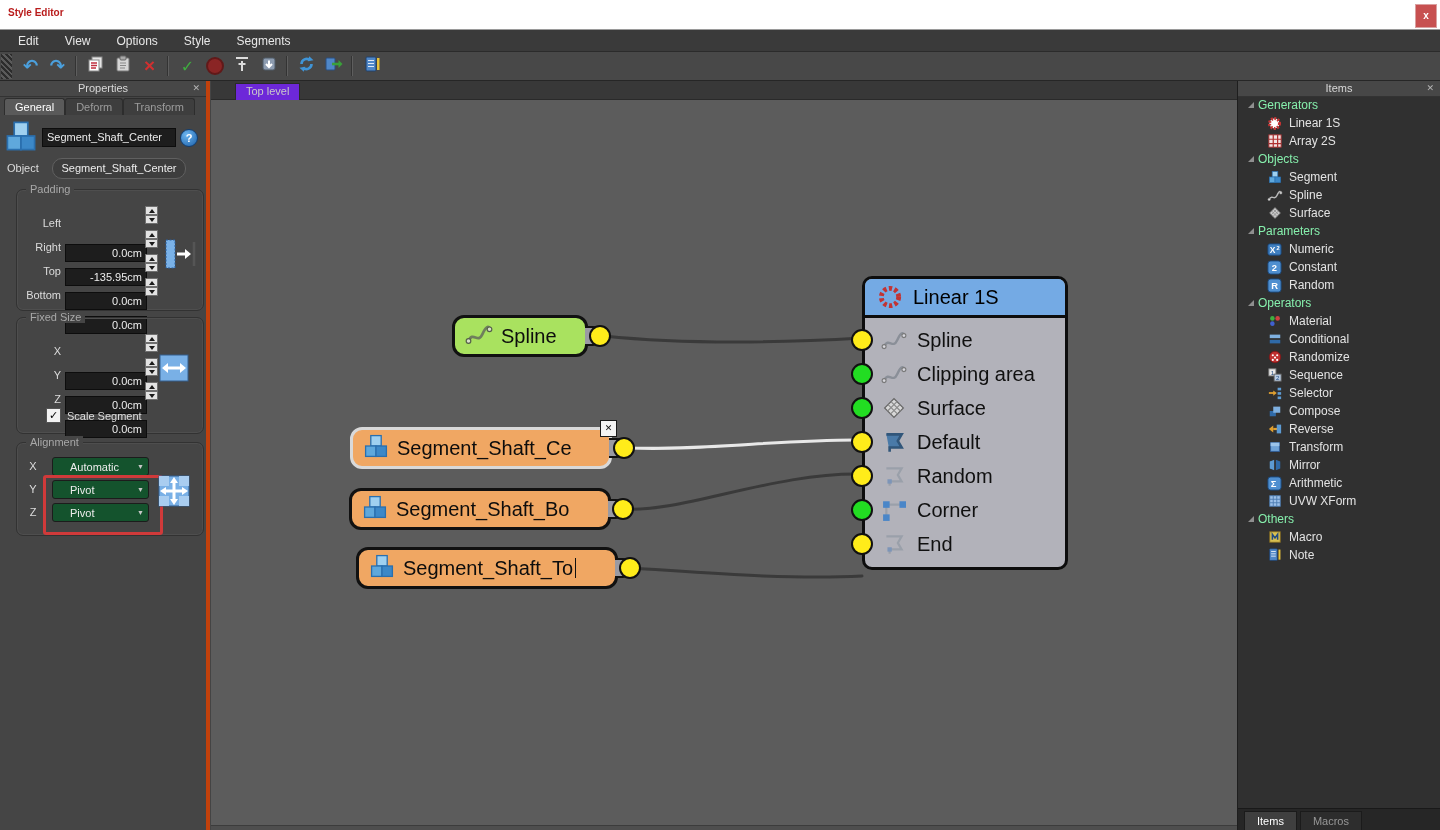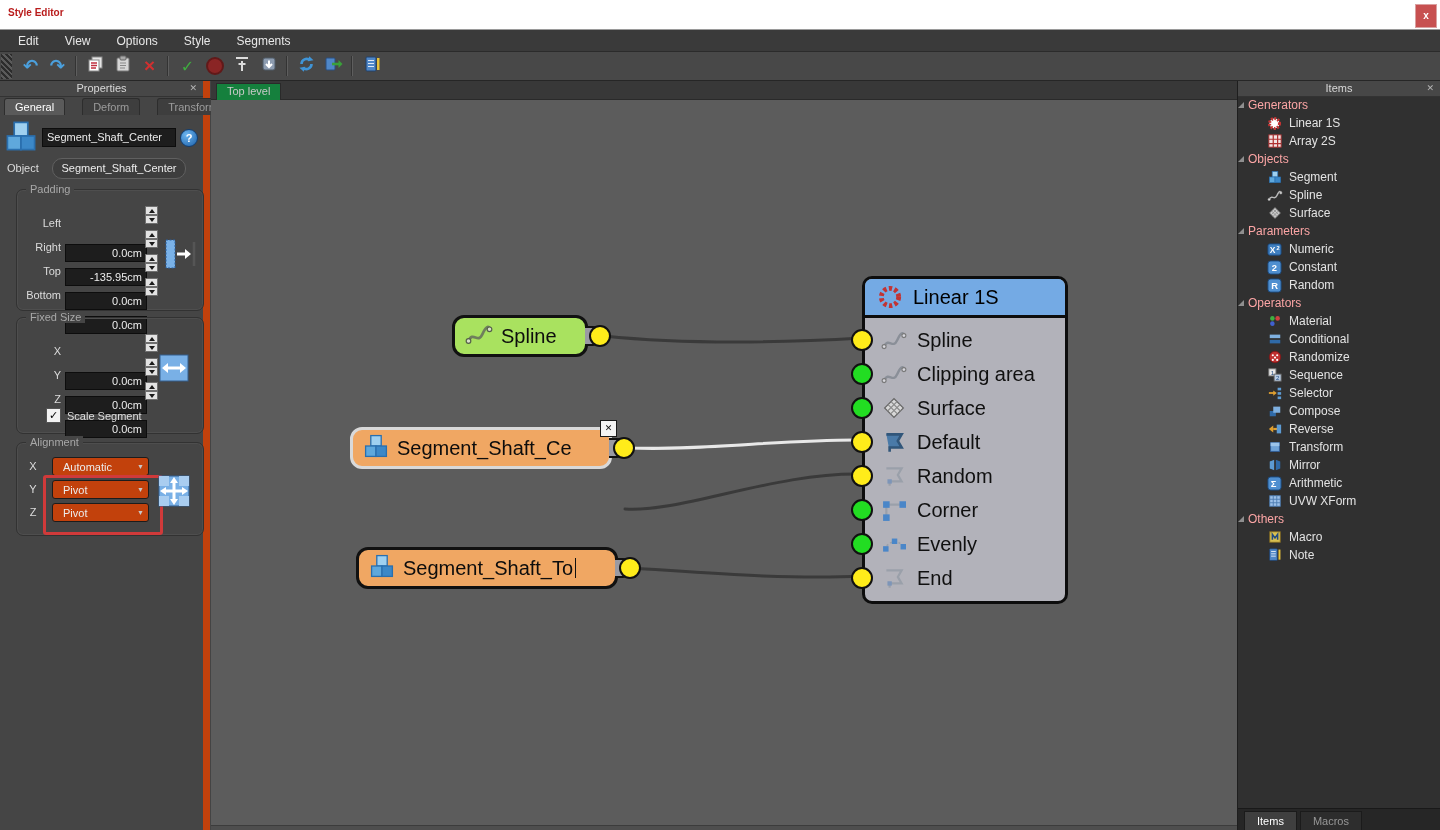--- a/index.html
+++ b/index.html
@@ -19,27 +19,27 @@
            display:flex;align-items:center;box-sizing:border-box;}
   .grip{width:11px;height:25px;margin:0 5px 0 1px;background:repeating-linear-gradient(45deg,#2c2c2c 0 2px,#5a5a5a 2px 4px);}
   .tbtn{width:25px;height:24px;display:flex;align-items:center;justify-content:center;margin:0 1px;}
   .tsep{width:1px;height:20px;background:#5e5e5e;margin:0 5px;box-shadow:-1px 0 0 #333;}
   .g-undo{color:#4ba0dd;font-size:18px;font-weight:bold;line-height:20px;}
   .g-del{color:#d03030;font-size:19px;font-weight:bold;}
   .g-check{color:#3fae3f;font-size:16px;font-weight:bold;}
   .g-stop{width:14px;height:14px;border-radius:50%;background:#8a2525;border:2px solid #611919;}
   
   .content{position:absolute;left:0;top:81px;width:1440px;height:749px;}
-  .left-panel{position:absolute;left:0;top:0;width:210px;height:749px;background:#454545;border-right:7px solid #c2410c;box-sizing:border-box;}
+  .left-panel{position:absolute;left:0;top:0;width:210px;height:749px;background:#454545;border-right:4px solid #c2410c;box-sizing:border-box;}
   .panel-header{position:absolute;left:0;top:0;right:0;height:15px;background:#474747;border-bottom:1px solid #333;
                 text-align:center;color:#d8d8d8;font-size:11px;line-height:15px;}
   .panel-close{position:absolute;right:6px;top:1px;color:#b5b5b5;font-size:9px;line-height:13px;}
   .ptabs{position:absolute;left:4px;top:17px;display:flex;}
   .ptab{font-size:11px;color:#9c9c9c;background:#3e3e3e;border:1px solid #2d2d2d;border-bottom:none;
-        padding:2px 10px;margin-right:17px;border-radius:3px 3px 0 0;}
+        padding:2px 10px;margin-right:0;border-radius:3px 3px 0 0;}
   .ptab.active{background:#5a5a5a;color:#fff;}
   .seg-type-icon{position:absolute;left:4px;top:38px;}
   .name-input{position:absolute;left:42px;top:47px;width:124px;height:17px;background:#1d1d1d;border:1px solid #0d0d0d;
               color:#ececec;font-size:11px;line-height:17px;padding:0 4px;}
   .help{position:absolute;left:180px;top:48px;width:18px;height:18px;border-radius:50%;
         background:radial-gradient(circle at 35% 30%,#6cb6f0,#1c5fa8);border:1px solid #123f72;box-sizing:border-box;
         color:#fff;font-weight:bold;font-size:11px;text-align:center;line-height:16px;}
   .object-label{position:absolute;left:7px;top:81px;font-size:11px;color:#dcdcdc;}
   .object-btn{position:absolute;left:52px;top:77px;width:132px;height:19px;background:#3d3d3d;border:1px solid #606060;
               border-radius:10px;color:#ececec;font-size:11px;text-align:center;line-height:19px;}
@@ -55,28 +55,28 @@
   .spin{position:absolute;left:128px;top:0;width:13px;height:19px;}
   .spin .up,.spin .dn{position:absolute;left:0;width:13px;height:9px;background:#e3e3e3;border:1px solid #6f6f6f;box-sizing:border-box;}
   .spin .up{top:0;} .spin .dn{top:9px;}
   .spin .up::after{content:"";position:absolute;left:3px;top:2px;border-left:3px solid transparent;border-right:3px solid transparent;border-bottom:4px solid #1a1a1a;}
   .spin .dn::after{content:"";position:absolute;left:3px;top:2px;border-left:3px solid transparent;border-right:3px solid transparent;border-top:4px solid #1a1a1a;}
   .side-icon{position:absolute;}
   .chk-row{position:absolute;left:29px;top:90px;display:flex;align-items:center;}
   .chk{width:13px;height:13px;background:#f2f2f2;border:1px solid #555;color:#000;font-size:11px;line-height:12px;text-align:center;margin-right:6px;}
   .chk-label{color:#dcdcdc;font-size:11px;}
   .alabel{position:absolute;left:6px;width:20px;text-align:center;color:#dcdcdc;font-size:11px;top:3px;}
-  .dropdown{position:absolute;left:35px;width:97px;height:19px;background:#c2410c;border:1px solid #1c1c1c;border-radius:3px;
-            color:#ececec;font-size:11px;line-height:18px;padding-left:10px;box-sizing:border-box;}
+  .dropdown{position:absolute;left:35px;width:97px;height:19px;background:#14532d;border:1px solid #1c1c1c;border-radius:3px;
+            color:#ececec;font-size:11px;line-height:18px;padding-left:17px;box-sizing:border-box;}
   .dd-arrow{position:absolute;right:4px;top:0px;font-size:7px;color:#c8c8c8;line-height:17px;}
   .hl-rect{position:absolute;left:26px;top:32px;width:114px;height:54px;border:3px solid #d03a3a;border-radius:3px;}
   
   .canvas{position:absolute;left:211px;top:0;width:1026px;height:749px;background:#5c5c5c;}
   .canvas-tabbar{position:absolute;left:0;top:0;width:100%;height:19px;background:#383838;border-bottom:1px solid #2a2a2a;box-sizing:border-box;}
-  .canvas-tab{position:absolute;left:5px;top:2px;height:17px;background:#15803d;color:#c9c9c9;font-size:11px;
+  .canvas-tab{position:absolute;left:24px;top:2px;height:17px;background:#6d28d9;color:#c9c9c9;font-size:11px;
               padding:1px 10px 0 10px;border:1px solid #2a2a2a;border-bottom:none;box-sizing:border-box;}
   .canvas-body{position:absolute;left:0;top:19px;width:1026px;height:730px;overflow:hidden;}
   .canvas-bottom{position:absolute;left:0;bottom:0;width:100%;height:5px;background:#4e4e4e;border-top:1px solid #3c3c3c;box-sizing:border-box;}
   .wires{position:absolute;left:0;top:0;width:1026px;height:730px;}
   .wire{fill:none;stroke:#3a3a3a;stroke-width:3;stroke-linecap:round;}
   .wire-sel{stroke:#e8e8e8;}
   .snode{position:absolute;height:36px;border:3px solid #111;border-radius:12px;display:flex;align-items:center;
          color:#0d0d0d;font-size:20px;white-space:nowrap;overflow:visible;}
   .spline-node{background:#a9e25f;width:130px;left:241px;top:215px;}
   .segment-node{background:#f0a763;width:256px;}
@@ -95,21 +95,21 @@
                 display:flex;align-items:center;font-size:20px;color:#000;}
   .gnode-header .gicon{margin:0 8px 0 10px;}
   .gnode-body{padding:5px 0 6px 0;}
   .gnode-row{height:34px;display:flex;align-items:center;font-size:20px;color:#101010;position:relative;}
   .gicon{width:30px;flex:0 0 30px;margin-left:14px;margin-right:8px;display:flex;align-items:center;justify-content:center;}
   .gport{position:absolute;left:-14px;top:50%;margin-top:-11px;width:18px;height:18px;border-radius:50%;border:2px solid #111;}
   .port-y{background:#ffec1a;} .port-g{background:#22dd22;}
   
   .right-panel{position:absolute;left:1237px;top:0;width:203px;height:749px;background:#303030;border-left:1px solid #1e1e1e;box-sizing:border-box;}
   .tree{position:absolute;left:0;top:15px;right:0;}
-  .tgroup{height:18px;display:flex;align-items:center;color:#fca5a5;font-size:12px;padding-left:0;}
+  .tgroup{height:18px;display:flex;align-items:center;color:#86efac;font-size:12px;padding-left:10px;}
   .tri{width:0;height:0;border-left:6px solid transparent;border-bottom:6px solid #8f8f8f;margin-right:4px;}
   .titem{height:18px;display:flex;align-items:center;color:#e3e3e3;font-size:12px;padding-left:28px;}
   .ticon{width:17px;height:16px;margin-right:6px;display:flex;align-items:center;justify-content:center;}
   .rtabs{position:absolute;left:0;bottom:0;width:100%;height:22px;background:#262626;border-top:1px solid #191919;
          display:flex;align-items:flex-end;padding-left:6px;box-sizing:border-box;}
   .rtab{font-size:11px;padding:3px 12px;color:#979797;background:#2d2d2d;border:1px solid #1b1b1b;border-bottom:none;margin-right:3px;}
   .rtab.active{background:#3f3f3f;color:#fff;}
 </style>
 </head>
 <body>
@@ -372,20 +372,32 @@
               <rect x="2" y="10" width="8" height="8" fill="#5fa8dc" stroke="#2a6fae"></rect>
               <rect x="10" y="10" width="8" height="8" fill="#3c88c8" stroke="#2a6fae"></rect>
             </svg>
         </span>
         <span class="nlabel">Segment_Shaft_Ce</span>
         <div class="node-close">✕</div>
         <span class="out-stub"></span>
         <span class="out-port"></span>
       </div>
 
+      <div class="snode segment-node" style="left:138px;top:388px;">
+        <span class="nicon">
+          <svg width="26" height="26" viewBox="0 0 20 20">
+              <rect x="6" y="2" width="8" height="8" fill="#9fd0f0" stroke="#2a6fae"></rect>
+              <rect x="2" y="10" width="8" height="8" fill="#5fa8dc" stroke="#2a6fae"></rect>
+              <rect x="10" y="10" width="8" height="8" fill="#3c88c8" stroke="#2a6fae"></rect>
+            </svg>
+        </span>
+        <span class="nlabel">Segment_Shaft_Bo</span>
+        <span class="out-stub"></span>
+        <span class="out-port"></span>
+      </div>
 
       <div class="snode segment-node" style="left:145px;top:447px;">
         <span class="nicon">
           <svg width="26" height="26" viewBox="0 0 20 20">
               <rect x="6" y="2" width="8" height="8" fill="#9fd0f0" stroke="#2a6fae"></rect>
               <rect x="2" y="10" width="8" height="8" fill="#5fa8dc" stroke="#2a6fae"></rect>
               <rect x="10" y="10" width="8" height="8" fill="#3c88c8" stroke="#2a6fae"></rect>
             </svg>
         </span>
         <span class="nlabel">Segment_Shaft_To</span>
@@ -463,32 +475,20 @@
                 <svg width="28" height="24" viewBox="0 0 24 22">
                   <path d="M5 18 L5 6 L20 6" fill="none" stroke="#9aa0aa" stroke-width="2"></path>
                   <rect x="2" y="15" width="6" height="6" fill="#4a86c8"></rect>
                   <rect x="2" y="3" width="6" height="6" fill="#4a86c8"></rect>
                   <rect x="17" y="3" width="6" height="6" fill="#4a86c8"></rect>
                 </svg>
               </span>
             <span>Corner</span>
           </div>
           <div class="gnode-row">
-            <span class="gport port-g"></span>
-            <span class="gicon">
-                <svg width="28" height="24" viewBox="0 0 24 22">
-                  <path d="M3 16 C8 7,16 7,21 14" fill="none" stroke="#9aa0aa" stroke-width="1.5" stroke-dasharray="2 2"></path>
-                  <rect x="2" y="13" width="5" height="5" fill="#4a86c8"></rect>
-                  <rect x="10" y="6" width="5" height="5" fill="#4a86c8"></rect>
-                  <rect x="18" y="11" width="5" height="5" fill="#4a86c8"></rect>
-                </svg>
-              </span>
-            <span>Evenly</span>
-          </div>
-          <div class="gnode-row">
             <span class="gport port-y"></span>
             <span class="gicon">
                 <svg width="28" height="24" viewBox="0 0 24 22">
                   <path d="M5 4 L19 4 L15.5 10 L19 16 L8 16 L8 20" fill="none" stroke="#9aa0aa" stroke-width="2"></path>
                   <rect x="6" y="14" width="4" height="4" fill="#7d95b8"></rect>
                 </svg>
               </span>
             <span>End</span>
           </div>
         </div>

